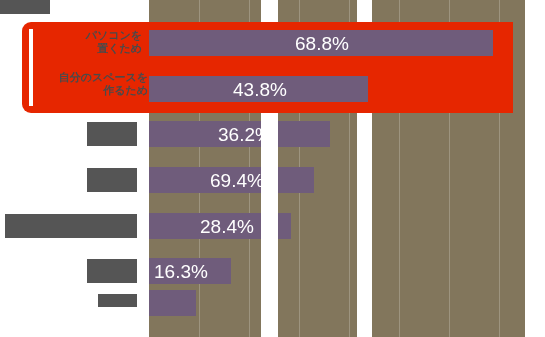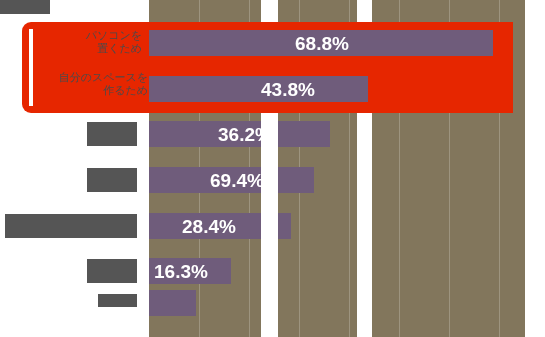--- a/index.html
+++ b/index.html
@@ -75,37 +75,37 @@
   .label-redaction {
     position: absolute;
     background: #555555;
   }
 
   
   .label-text {
     position: absolute;
     text-align: right;
     color: #4a4a4a;
-    font-weight: normal;
+    font-weight: bold;
     font-size: 11px;
     line-height: 13px;
     letter-spacing: 0px;
     white-space: pre-line;
   }
 
   
   .bar {
     position: absolute;
     background: #6f5c7b;
   }
   .bar-value {
     position: absolute;
     color: #ffffff;
     font-size: 19px;
-    font-weight: bold;
+    font-weight: normal;
     line-height: 1;
     white-space: nowrap;
   }
 </style>
 </head>
 <body>
 
 <div id="stage">
 
   <div class="plot-panel"></div>
@@ -130,39 +130,39 @@
     <div class="label-text" style="left:38px; top:29px; width:104px;">パソコンを
 置くため</div>
     <div class="bar" style="left:149px; top:30px; width:344px; height:26px;"></div>
     <div class="bar-value" style="left:295px; top:34px;">68.8%</div>
   </div>
 
   <div class="row">
     <div class="label-text" style="left:30px; top:71px; width:112px;padding-left:6px;">自分のスペースを
 作るため</div>
     <div class="bar" style="left:149px; top:76px; width:219px; height:26px;"></div>
-    <div class="bar-value" style="left:233px; top:80px;margin-left:28px;">43.8%</div>
+    <div class="bar-value" style="left:233px; top:80px;">43.8%</div>
   </div>
 
   <div class="row">
     <div class="label-redaction" style="left:87px; top:122px; width:50px; height:24px;"></div>
     <div class="bar" style="left:149px; top:121px; width:181px; height:26px;"></div>
     <div class="bar-value" style="left:218px; top:125px;">36.2%</div>
   </div>
 
   <div class="row">
     <div class="label-redaction" style="left:87px; top:168px; width:50px; height:24px;"></div>
     <div class="bar" style="left:149px; top:167px; width:165px; height:26px;"></div>
     <div class="bar-value" style="left:210px; top:171px;">69.4%</div>
   </div>
 
   <div class="row">
     <div class="label-redaction" style="left:5px; top:214px; width:132px; height:24px;"></div>
     <div class="bar" style="left:149px; top:213px; width:142px; height:26px;"></div>
-    <div class="bar-value" style="left:182px; top:217px;">28.4%</div>
+    <div class="bar-value" style="left:200px; top:217px;">28.4%</div>
   </div>
 
   <div class="row">
     <div class="label-redaction" style="left:87px; top:259px; width:50px; height:24px;"></div>
     <div class="bar" style="left:149px; top:258px; width:82px; height:26px;"></div>
     <div class="bar-value" style="left:154px; top:262px;">16.3%</div>
   </div>
 
   <div class="row">
     <div class="label-redaction" style="left:98px; top:294px; width:39px; height:13px;"></div>

